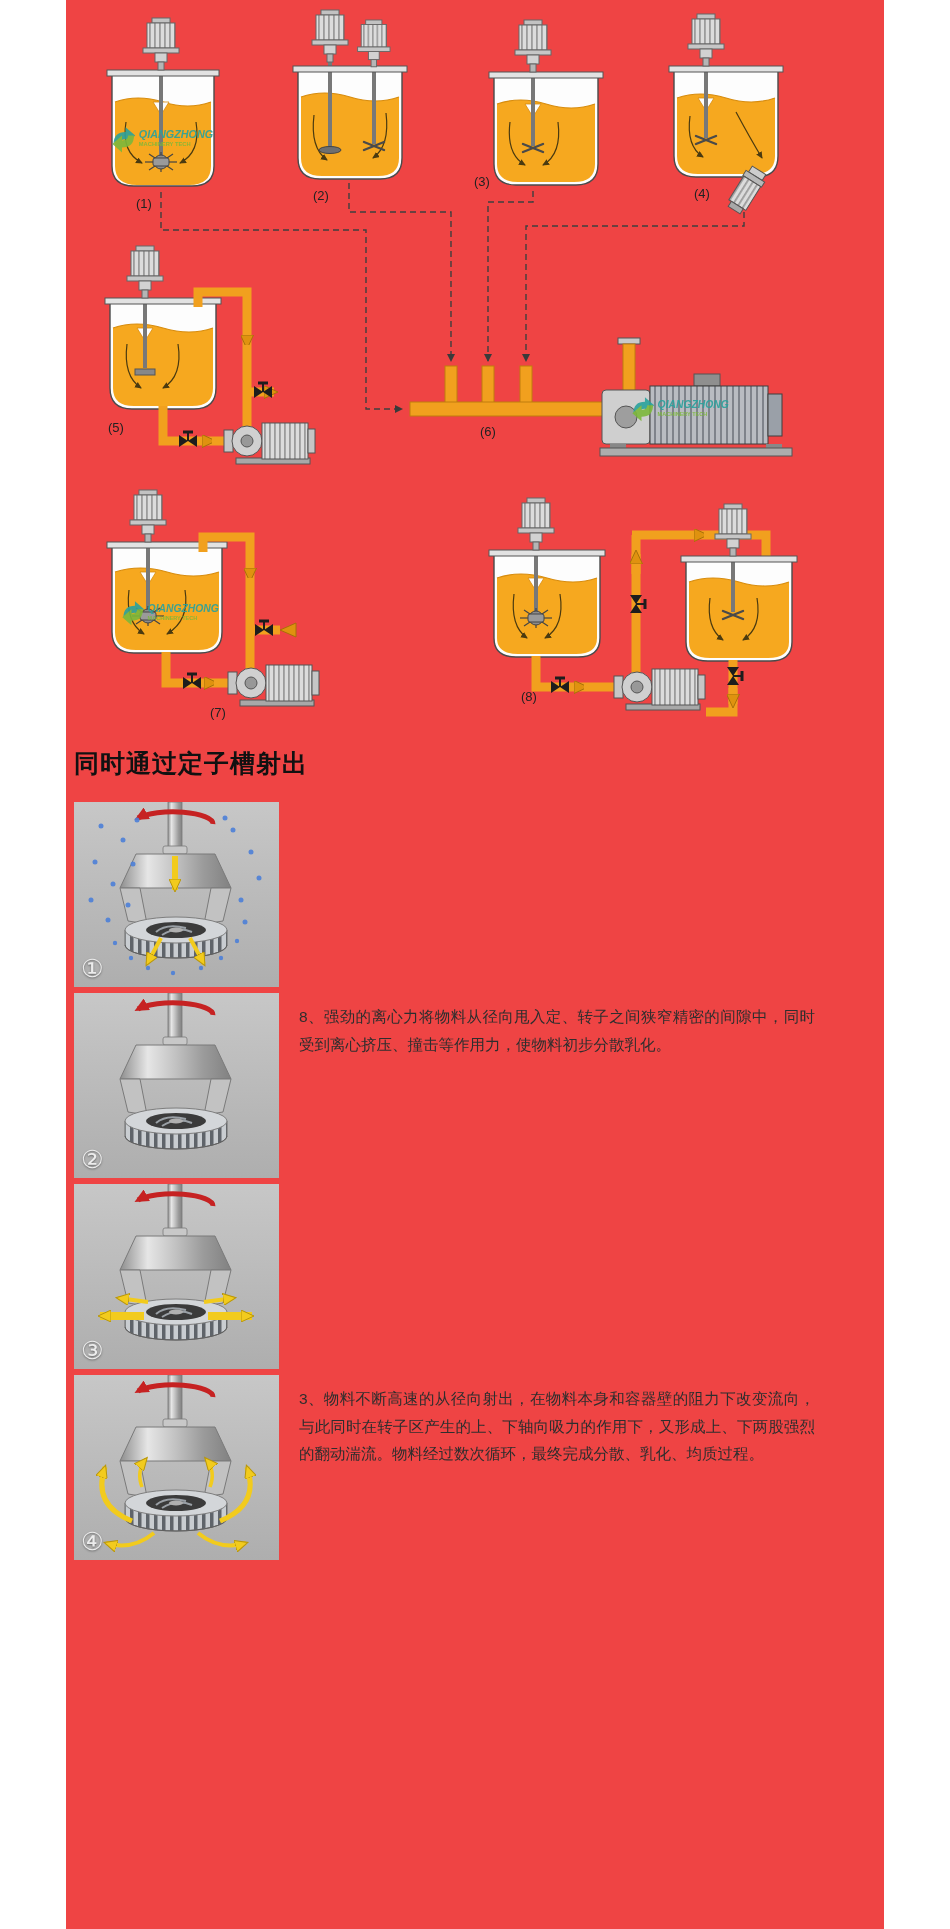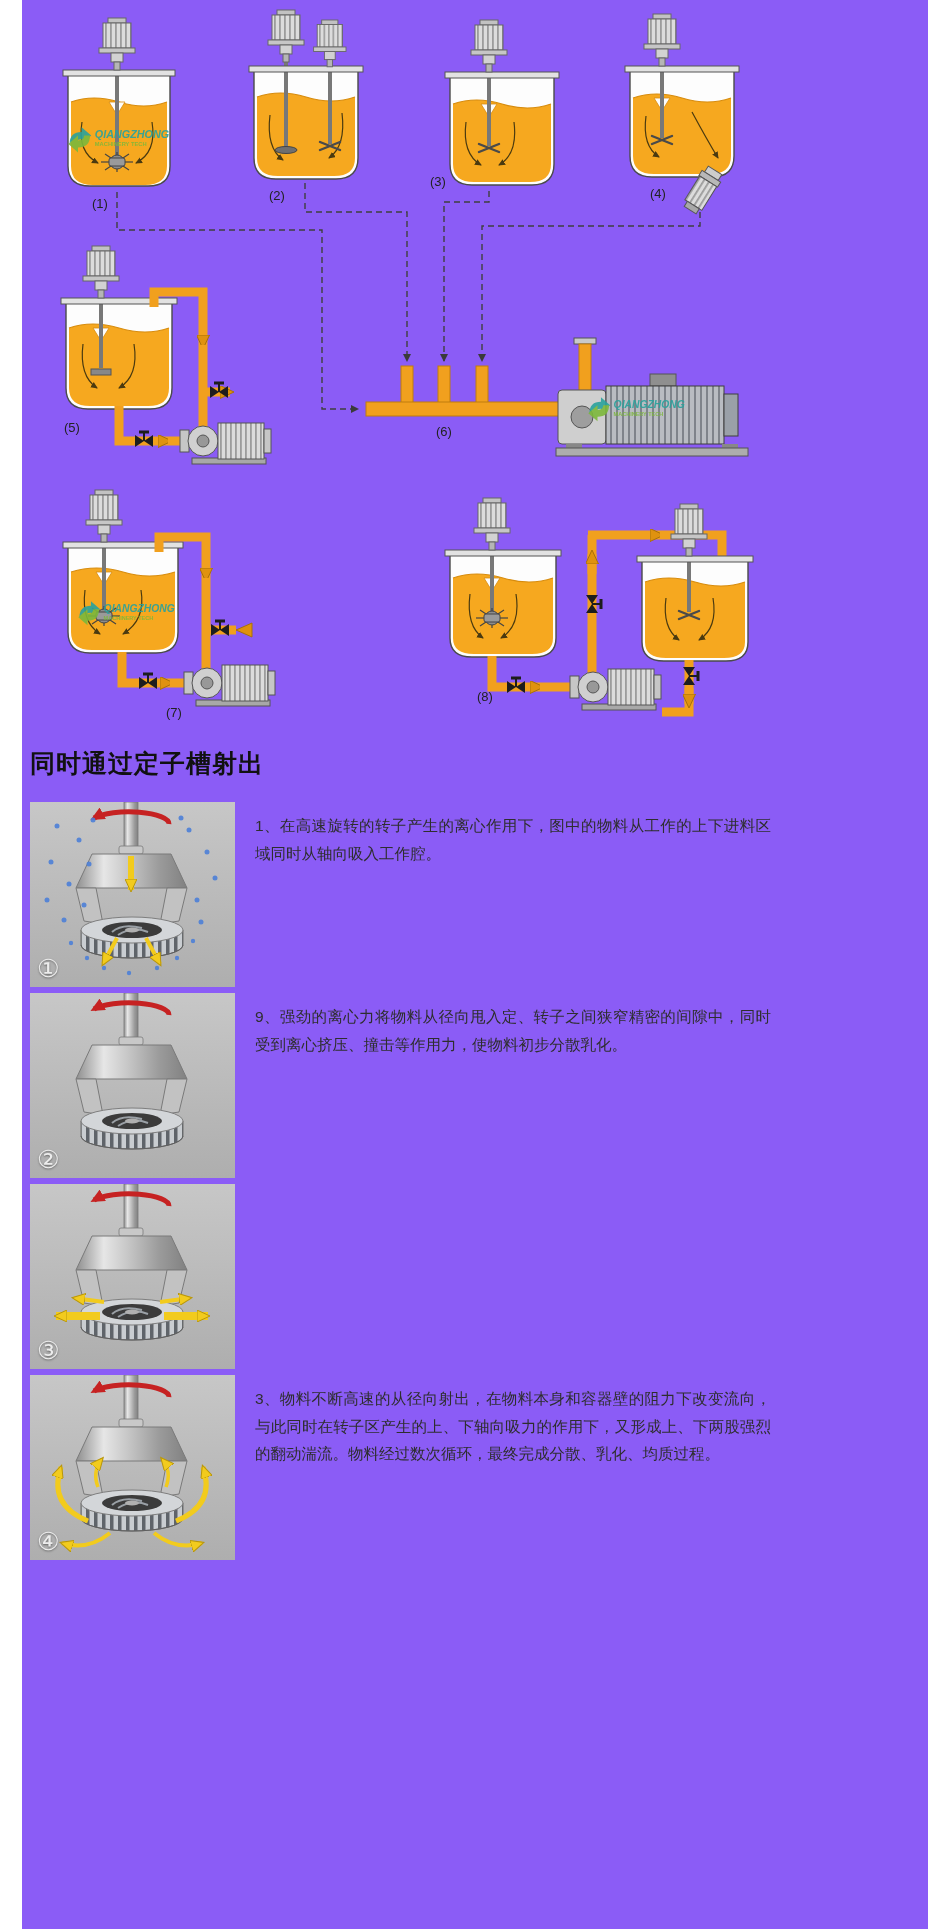--- a/index.html
+++ b/index.html
@@ -1,18 +1,18 @@
 <!DOCTYPE html>
 <html><head>
 <meta charset="utf-8">
 <style>
   * { box-sizing: border-box; }
   html, body { margin: 0; padding: 0; background: #fff; }
   body { font-family: "Liberation Sans", "DejaVu Sans", sans-serif; }
-  .page { width: 906px; height: 1929px; margin: 0 auto; background: #8b5cf6; position: relative; overflow: hidden; }
+  .page { width: 818px; height: 1929px; margin: 0 auto; background: #ef4444; position: relative; overflow: hidden; }
   .diagram-wrap { width: 950px; height: 735px; }
   .steps-title { font-size: 25px; font-weight: 700; color: #111; margin: 12px 0 22px 8px; letter-spacing: 1px; }
   .step-row { display: flex; align-items: flex-start; margin: 0 0 6px 8px; }
   .step-figure { position: relative; width: 205px; height: 185px; margin: 0; flex: 0 0 auto; }
   .step-badge { position: absolute; left: 7px; bottom: 4px; font-size: 25px; color: #ececec; text-shadow: 0 1px 2px rgba(50,50,50,.6); }
   .step-text { width: 516px; margin: 10px 0 0 20px; font-size: 15.5px; line-height: 1.78; color: #2e2e2e; text-align: justify; }
   .dlabel { font-size: 13px; fill: #222; }
   .logo-name { font-size: 9px; font-weight: bold; font-style: italic; fill: #2aa29d; }
   .logo-sub { font-size: 4.8px; font-weight: bold; fill: #7cb83b; }
   .pipe { stroke: #f1a01e; stroke-width: 9; fill: none; }
@@ -359,33 +359,32 @@
             <circle cx="163" cy="139" r="2.2"></circle>
           </g>
           <g>
             <path class="yarrow" stroke-width="6" d="M101,54 L101,88" marker-end="url(#mY)"></path>
             <path class="yarrow" stroke-width="4" d="M87,136 L73,162" marker-end="url(#mY)"></path>
             <path class="yarrow" stroke-width="4" d="M116,136 L130,162" marker-end="url(#mY)"></path>
           </g>
         </svg>
         <span class="step-badge">①</span>
       </figure>
-      <p class="step-text">1、在高速旋转的转子产生的离心作用下，图中的物料从工作的上下进料区域同时从轴向吸入工作腔。</p>
     </div>
 
     <div class="step-row">
       <figure class="step-figure">
         <svg width="205" height="185" viewBox="0 0 205 185">
           <rect width="205" height="185" fill="url(#bgGray)"></rect>
           <use href="#sym-mixhead"></use>
           <path class="rot-arrow" d="M139,22 A40,12 0 0 0 64,16" marker-end="url(#mR)"></path>
         </svg>
         <span class="step-badge">②</span>
       </figure>
-      <p class="step-text">9、强劲的离心力将物料从径向甩入定、转子之间狭窄精密的间隙中，同时受到离心挤压、撞击等作用力，使物料初步分散乳化。</p>
+      <p class="step-text">8、强劲的离心力将物料从径向甩入定、转子之间狭窄精密的间隙中，同时受到离心挤压、撞击等作用力，使物料初步分散乳化。</p>
     </div>
 
     <div class="step-row">
       <figure class="step-figure">
         <svg width="205" height="185" viewBox="0 0 205 185">
           <rect width="205" height="185" fill="url(#bgGray)"></rect>
           <use href="#sym-mixhead"></use>
           <path class="rot-arrow" d="M139,22 A40,12 0 0 0 64,16" marker-end="url(#mR)"></path>
           <g>
             <path class="yarrow" stroke-width="8" d="M70,132 L26,132" marker-end="url(#mY)"></path>

